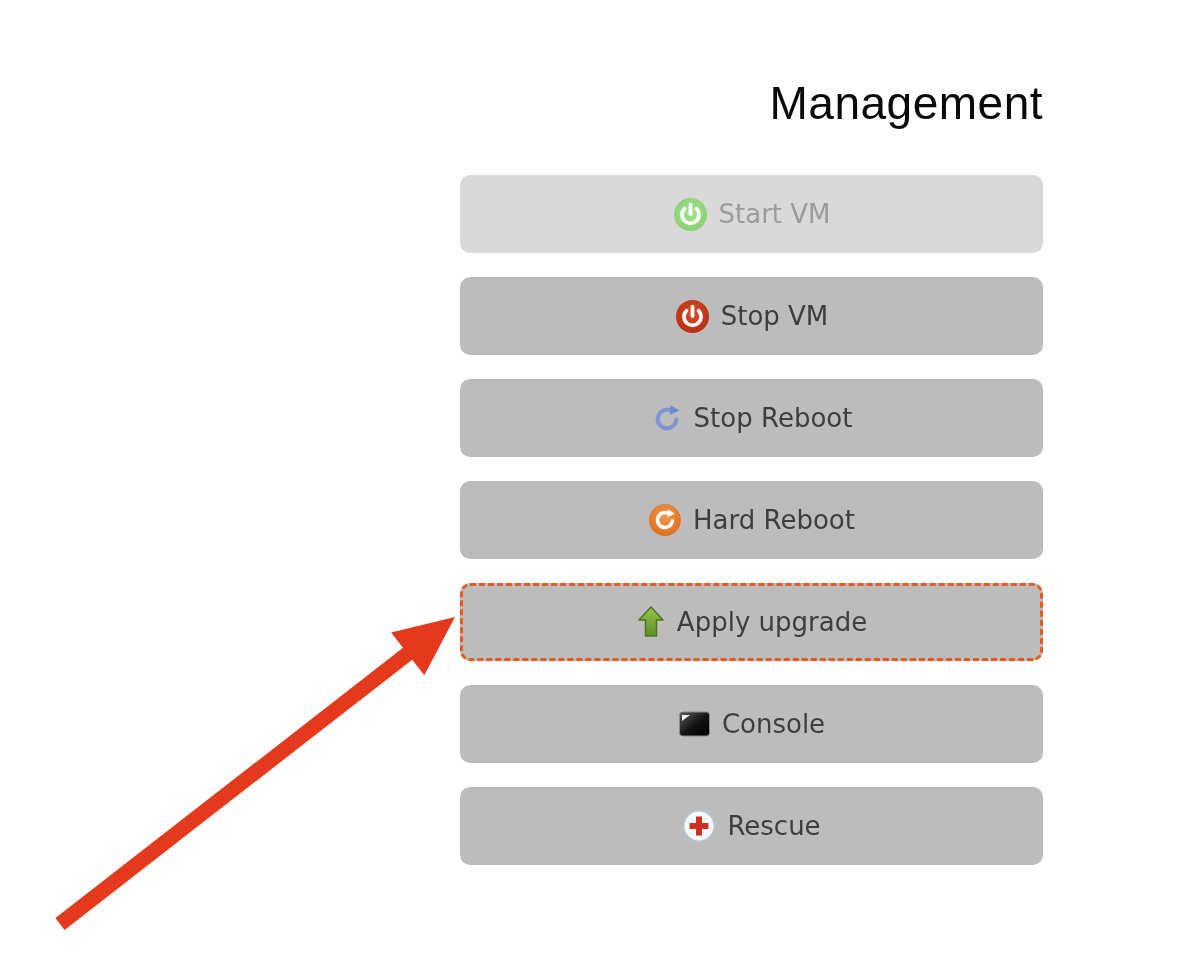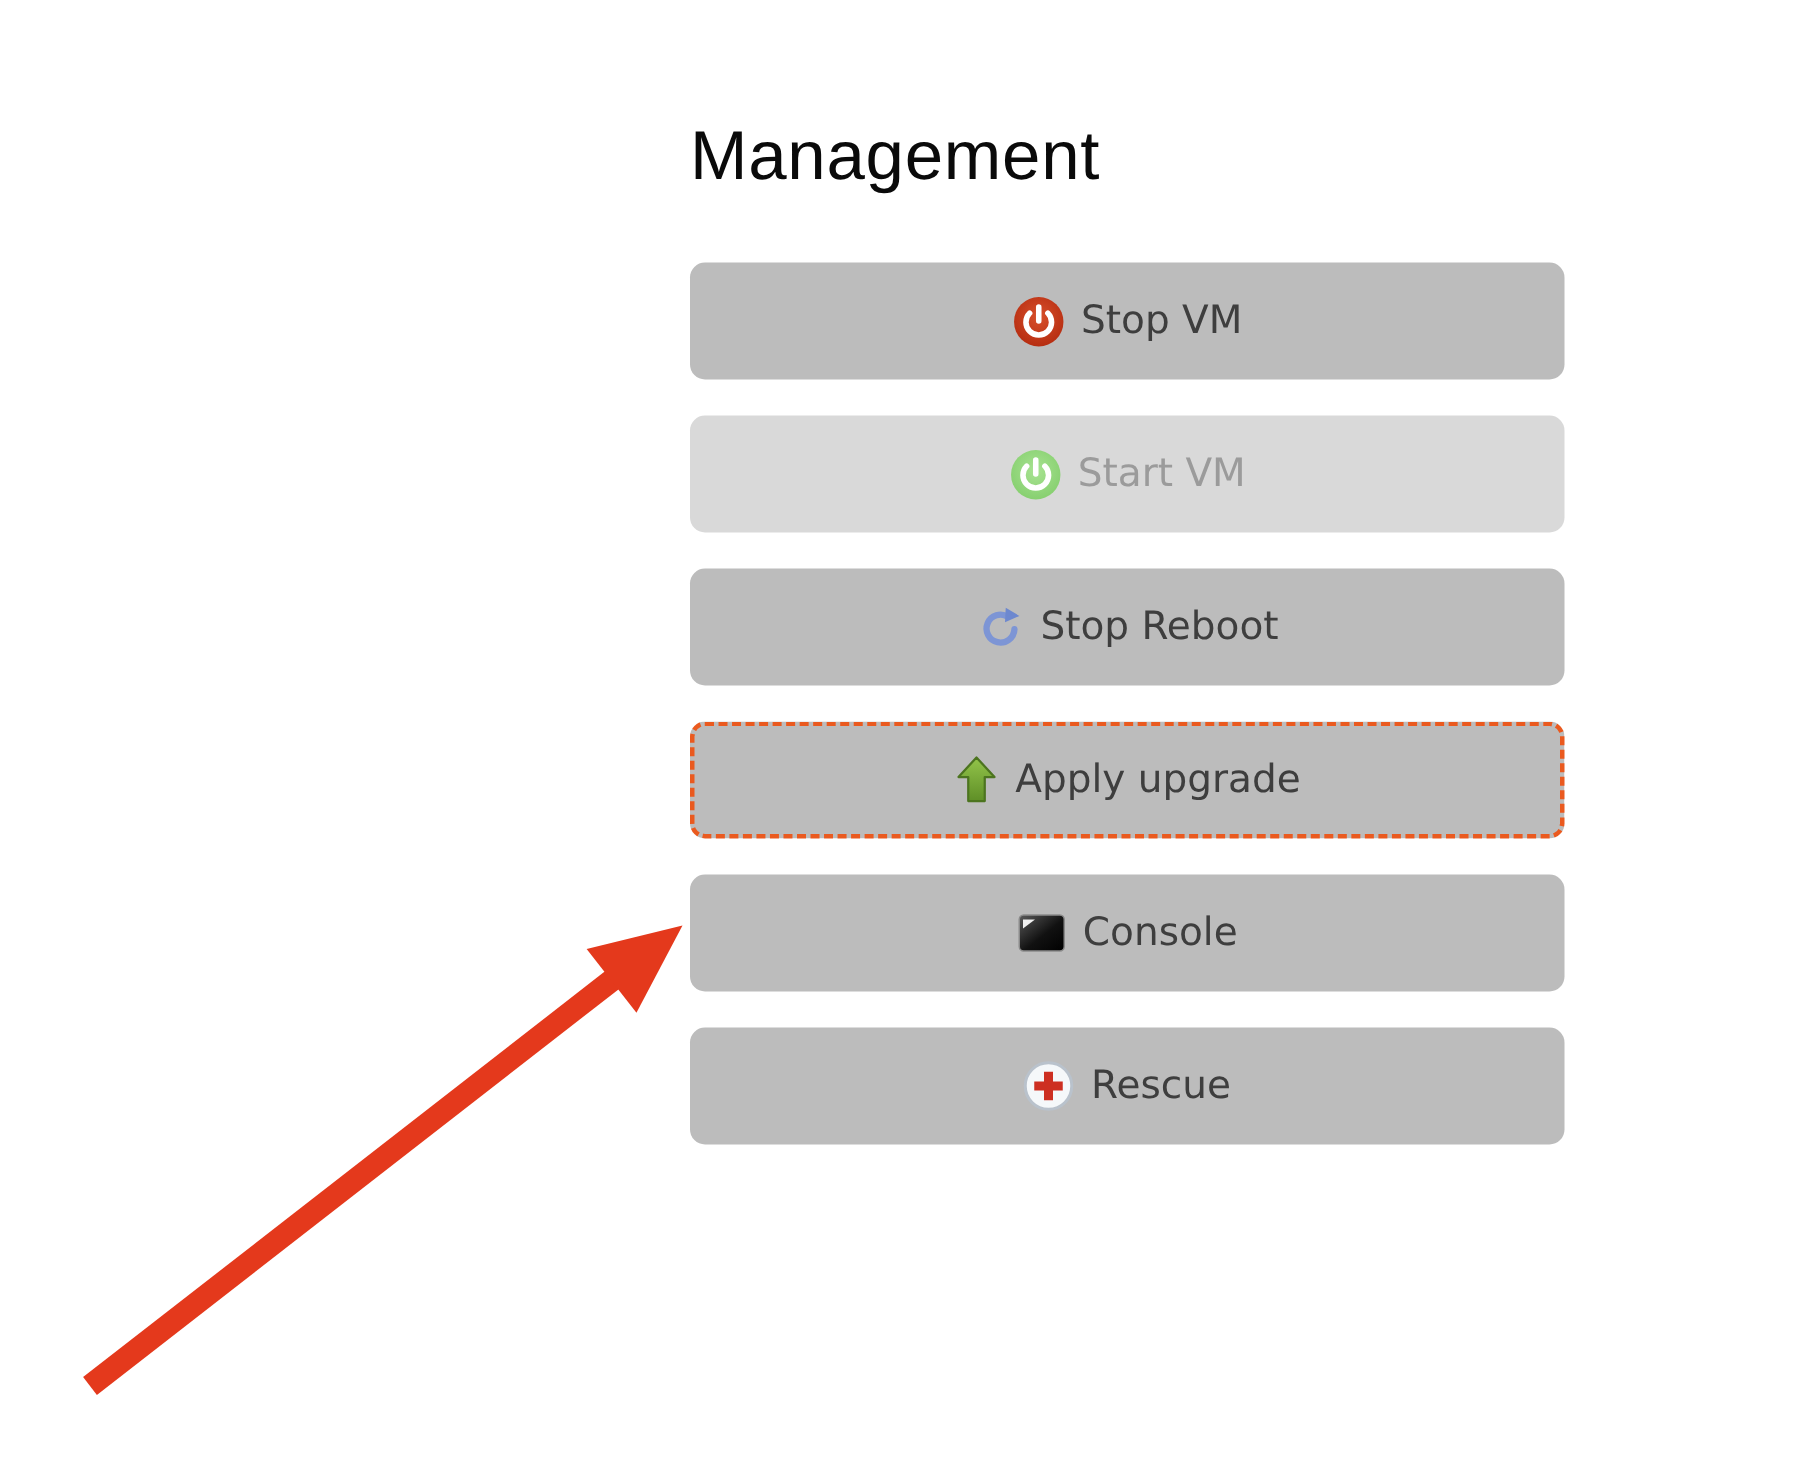--- a/index.html
+++ b/index.html
@@ -11,21 +11,21 @@
     position: relative;
     overflow: hidden;
     font-family: "DejaVu Sans", "Liberation Sans", sans-serif;
   }
 
   .page-title {
     position: absolute;
     left: 460px;
     top: 76px;
     width: 583px;
-    text-align: left;
+    text-align: right;
     font-family: "Liberation Sans", sans-serif;
     font-size: 46px;
     font-weight: 500;
     letter-spacing: 0.5px;
     color: #0a0a0a;
   }
 
   .button-stack {
     position: absolute;
     left: 460px;
@@ -80,64 +80,80 @@
     pointer-events: none;
   }
 </style>
 </head>
 <body>
 
 <div class="page-title">Management</div>
 
 <div class="button-stack">
 
+  <button class="mgmt-btn disabled">
+    <span class="btn-icon">
+      <svg width="35" height="35" viewBox="0 0 34 34">
+        <defs>
+          <radialGradient id="gGreen" cx="50%" cy="42%" r="60%">
+            <stop offset="0%" stop-color="#a8e392"></stop>
+            <stop offset="100%" stop-color="#86cf6f"></stop>
+          </radialGradient>
+        </defs>
+        <circle cx="17" cy="17" r="16" fill="url(#gGreen)"></circle>
+        <path d="M17 7.5v9" stroke="#ffffff" stroke-width="3.6" stroke-linecap="round" fill="none"></path>
+        <path d="M11.1 11.4a8.3 8.3 0 1 0 11.8 0" stroke="#ffffff" stroke-width="3.6" stroke-linecap="round" fill="none"></path>
+      </svg>
+    </span>
+    <span>Start VM</span>
+  </button>
+
   <button class="mgmt-btn">
     <span class="btn-icon">
       <svg width="35" height="35" viewBox="0 0 34 34">
         <defs>
           <radialGradient id="gRed" cx="50%" cy="40%" r="62%">
             <stop offset="0%" stop-color="#d8502b"></stop>
             <stop offset="100%" stop-color="#b52c10"></stop>
           </radialGradient>
         </defs>
         <circle cx="17" cy="17" r="16" fill="url(#gRed)"></circle>
         <path d="M17 7.5v9" stroke="#ffffff" stroke-width="3.6" stroke-linecap="round" fill="none"></path>
         <path d="M11.1 11.4a8.3 8.3 0 1 0 11.8 0" stroke="#ffffff" stroke-width="3.6" stroke-linecap="round" fill="none"></path>
       </svg>
     </span>
     <span>Stop VM</span>
   </button>
 
-  <button class="mgmt-btn disabled">
-    <span class="btn-icon">
-      <svg width="35" height="35" viewBox="0 0 34 34">
-        <defs>
-          <radialGradient id="gGreen" cx="50%" cy="42%" r="60%">
-            <stop offset="0%" stop-color="#a8e392"></stop>
-            <stop offset="100%" stop-color="#86cf6f"></stop>
-          </radialGradient>
-        </defs>
-        <circle cx="17" cy="17" r="16" fill="url(#gGreen)"></circle>
-        <path d="M17 7.5v9" stroke="#ffffff" stroke-width="3.6" stroke-linecap="round" fill="none"></path>
-        <path d="M11.1 11.4a8.3 8.3 0 1 0 11.8 0" stroke="#ffffff" stroke-width="3.6" stroke-linecap="round" fill="none"></path>
-      </svg>
-    </span>
-    <span>Start VM</span>
-  </button>
-
   <button class="mgmt-btn">
     <span class="btn-icon">
       <svg width="32" height="32" viewBox="0 0 32 32">
         <path d="M21 9.2 A 9.3 9.3 0 1 0 25.3 17.5" fill="none" stroke="#7d95d5" stroke-width="4.2" stroke-linecap="round"></path>
         <polygon points="19.5,3.2 28.6,8.6 19,12.8" fill="#6d88cf"></polygon>
       </svg>
     </span>
     <span>Stop Reboot</span>
   </button>
 
+  <button class="mgmt-btn">
+    <span class="btn-icon">
+      <svg width="34" height="34" viewBox="0 0 32 32">
+        <defs>
+          <radialGradient id="gOrange" cx="50%" cy="38%" r="65%">
+            <stop offset="0%" stop-color="#f09a52"></stop>
+            <stop offset="100%" stop-color="#df6c1c"></stop>
+          </radialGradient>
+        </defs>
+        <circle cx="16" cy="16" r="15" fill="url(#gOrange)"></circle>
+        <path d="M19.8 10.2 A 7 7 0 1 0 22.9 16.6" fill="none" stroke="#ffffff" stroke-width="3.3" stroke-linecap="round"></path>
+        <polygon points="18.8,5.8 25.2,10.1 18.4,13.2" fill="#ffffff"></polygon>
+      </svg>
+    </span>
+    <span>Hard Reboot</span>
+  </button>
 
   <button class="mgmt-btn highlighted">
     <span class="btn-icon">
       <svg width="30" height="34" viewBox="0 0 30 34">
         <defs>
           <linearGradient id="gUp" x1="0" y1="0" x2="0" y2="1">
             <stop offset="0%" stop-color="#93c44a"></stop>
             <stop offset="100%" stop-color="#5f8f27"></stop>
           </linearGradient>
         </defs>

